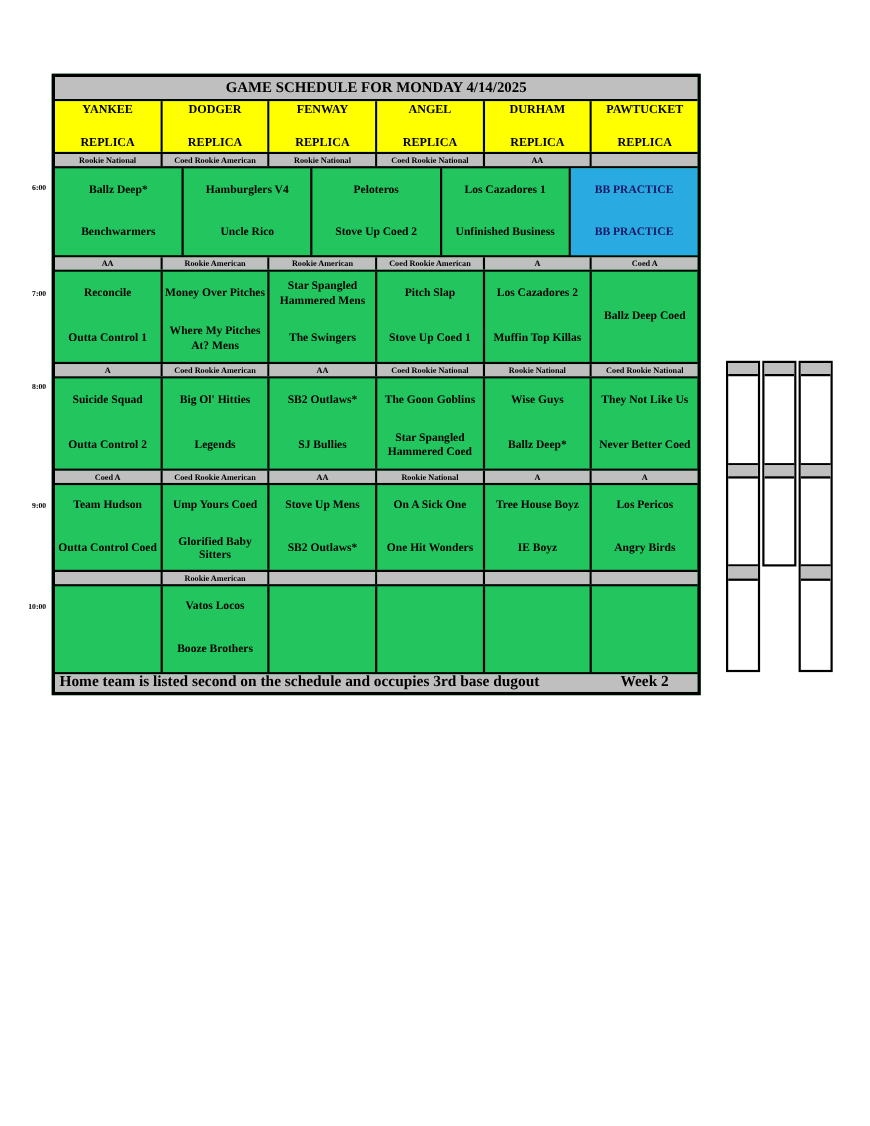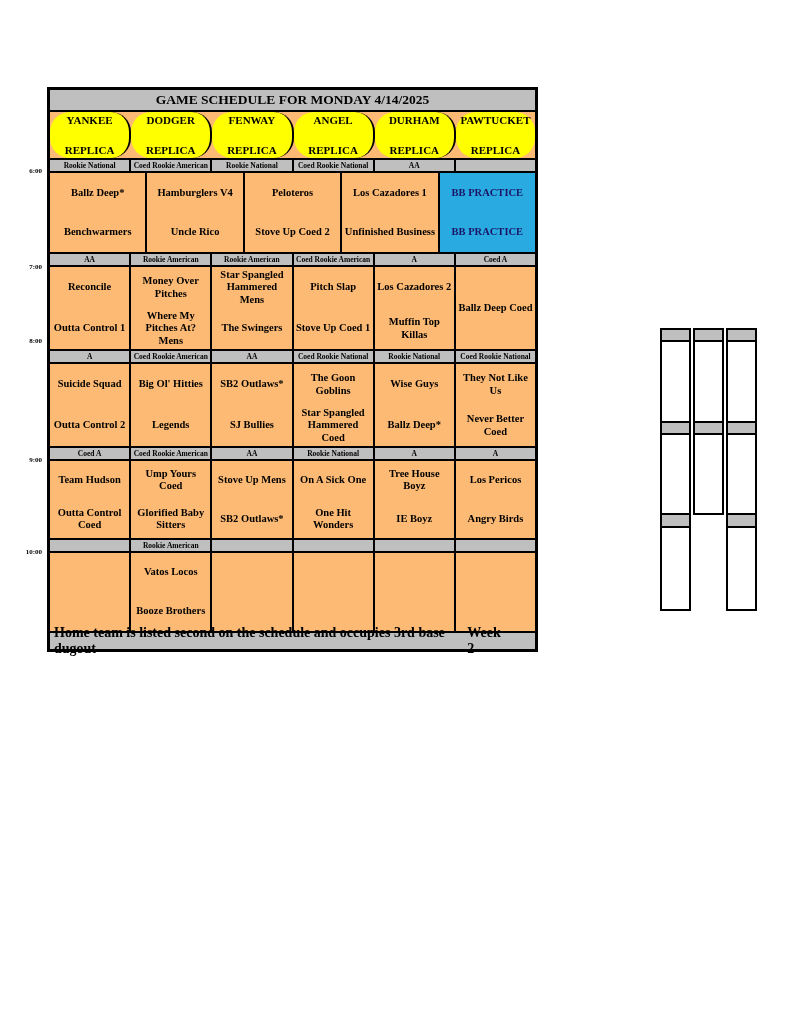--- a/index.html
+++ b/index.html
@@ -6,39 +6,39 @@
   body{
     width:791px;height:1024px;background:#ffffff;position:relative;
     font-family:"Liberation Serif","DejaVu Serif",serif;color:#000;
     overflow:hidden;
   }
   
   .time-label{
     position:absolute;left:4px;width:38px;text-align:right;
     font-size:7px;font-weight:bold;
   }
-  .t6{top:167px}.t7{top:263px}.t8{top:337px}.t9{top:456px}.t10{top:548px}
+  .t6{top:167px}.t7{top:263px}.t8{top:348px}.t9{top:456px}.t10{top:548px}
   
   .main-table{
-    position:absolute;left:47px;top:67px;width:491px;
-    box-sizing:border-box;border:3px solid #000;background:#fdba74;margin-top:20px;
+    position:absolute;left:47px;top:67px;width:590px;
+    box-sizing:border-box;border:3px solid #000;background:#22c55e;
   }
   .title-row{
     height:20px;border-bottom:2px solid #000;background:#bfbfbf;
     display:flex;align-items:center;justify-content:center;
     font-size:13.5px;font-weight:bold;
   }
   .row{display:flex;border-bottom:2px solid #000;}
   .cell{flex:1 1 0;border-right:2px solid #000;min-width:0;}
   .cell:last-child{border-right:none;}
   .header-row{height:46px;}
   .field-cell{
     background:#ffff00;display:flex;flex-direction:column;
     align-items:center;justify-content:center;gap:18px;
-    font-size:11px;font-weight:bold;text-align:center;border-radius:20px;
+    font-size:11px;font-weight:bold;text-align:center;
   }
   .sr{height:11px;}
   .sc{
     background:#bfbfbf;display:flex;align-items:center;justify-content:center;
     font-size:7.5px;font-weight:bold;line-height:11px;white-space:nowrap;overflow:hidden;
   }
   .gr .gc{display:flex;flex-direction:column;}
   .g6{height:79px}.g7{height:82px}.g8{height:82px}.g9{height:77px}.g10{height:78px}
   .team{
     flex:1 1 0;display:flex;align-items:center;justify-content:center;

